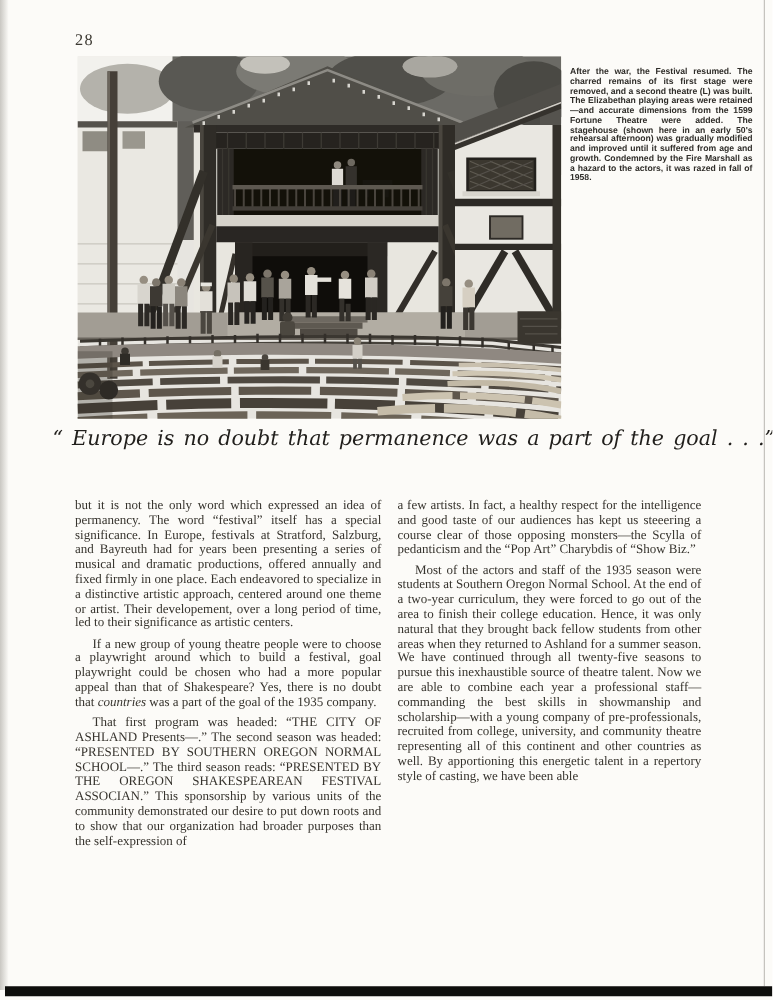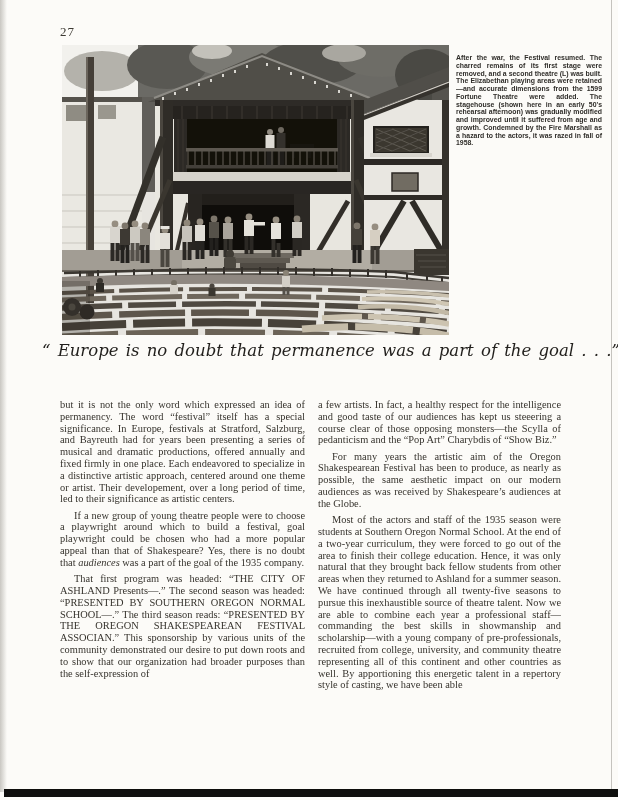--- a/index.html
+++ b/index.html
@@ -22,21 +22,21 @@
   .gutter-left{position:absolute;left:0;top:0;width:7px;height:792px;
                background:linear-gradient(to right,#c9c7c2,#fcfbf8);}
   .edge-right{position:absolute;left:611px;top:0;width:1px;height:789px;background:#c5c3be;}
   .scan-bar{position:absolute;left:4px;top:789px;width:614px;height:8px;background:#0e0e0c;}
 </style>
 </head>
 <body>
 
 <div class="page">
 
-  <div class="page-number">27</div>
+  <div class="page-number">28</div>
 
   <figure class="photo">
     <svg viewBox="0 0 387 290" width="387" height="290" role="img">
       <rect width="387" height="290" fill="#e7e5e0"></rect>
       <rect x="0" y="0" width="95" height="60" fill="#f2f1ed"></rect>
 
       <g>
         <rect x="76" y="0" width="311" height="54" fill="#6b6a65"></rect>
         <ellipse cx="40" cy="26" rx="38" ry="20" fill="#b4b2ab"></ellipse>
         <ellipse cx="105" cy="20" rx="40" ry="24" fill="#595853"></ellipse>
@@ -313,27 +313,26 @@
       <rect x="0" y="236" width="28" height="54" fill="#2d2a25" opacity="0.28"></rect>
     </svg>
   </figure>
 
   <aside class="caption">After the war, the Festival resumed. The charred remains of its first stage were removed, and a second theatre (L) was built. The Elizabethan playing areas were retained—and accurate dimensions from the 1599 Fortune Theatre were added. The stagehouse (shown here in an early 50's rehearsal afternoon) was gradually modified and improved until it suffered from age and growth. Condemned by the Fire Marshall as a hazard to the actors, it was razed in fall of 1958.</aside>
 
   <h1 class="headline">“ Europe is no doubt that permanence was a part of the goal . . .”</h1>
 
   <div class="col col-left">
     <p class="cont">but it is not the only word which expressed an idea of permanency. The word “festival” itself has a special significance. In Europe, festivals at Stratford, Salzburg, and Bayreuth had for years been presenting a series of musical and dramatic productions, offered annually and fixed firmly in one place. Each endeavored to specialize in a distinctive artistic approach, centered around one theme or artist. Their developement, over a long period of time, led to their significance as artistic centers.</p>
-    <p><span>If a new group of young theatre people were to choose a playwright around which to build a festival, goal playwright could be chosen who had a more popular appeal than that of Shakespeare? Yes, there is no doubt that </span><em>audiences</em><span> was a part of the goal of the 1935 company.</span></p>
+    <p><span>If a new group of young theatre people were to choose a playwright around which to build a festival, goal playwright could be chosen who had a more popular appeal than that of Shakespeare? Yes, there is no doubt that </span><em>countries</em><span> was a part of the goal of the 1935 company.</span></p>
     <p>That first program was headed: “THE CITY OF ASHLAND Presents—.” The second season was headed: “PRESENTED BY SOUTHERN OREGON NORMAL SCHOOL—.” The third season reads: “PRESENTED BY THE OREGON SHAKESPEAREAN FESTIVAL ASSOCIAN.” This sponsorship by various units of the community demonstrated our desire to put down roots and to show that our organization had broader purposes than the self-expression of</p>
   </div>
 
   <div class="col col-right">
     <p class="cont">a few artists. In fact, a healthy respect for the intelligence and good taste of our audiences has kept us steeering a course clear of those opposing monsters—the Scylla of pedanticism and the “Pop Art” Charybdis of “Show Biz.”</p>
-    <p>For many years the artistic aim of the Oregon Shakespearean Festival has been to produce, as nearly as possible, the same aesthetic impact on our modern audiences as was received by Shakespeare’s audiences at the Globe.</p>
     <p>Most of the actors and staff of the 1935 season were students at Southern Oregon Normal School. At the end of a two-year curriculum, they were forced to go out of the area to finish their college education. Hence, it was only natural that they brought back fellow students from other areas when they returned to Ashland for a summer season. We have continued through all twenty-five seasons to pursue this inexhaustible source of theatre talent. Now we are able to combine each year a professional staff—commanding the best skills in showmanship and scholarship—with a young company of pre-professionals, recruited from college, university, and community theatre representing all of this continent and other countries as well. By apportioning this energetic talent in a repertory style of casting, we have been able</p>
   </div>
 
   <div class="gutter-left"></div>
   <div class="edge-right"></div>
   <div class="scan-bar"></div>
 
 </div>
 
 </body></html>

